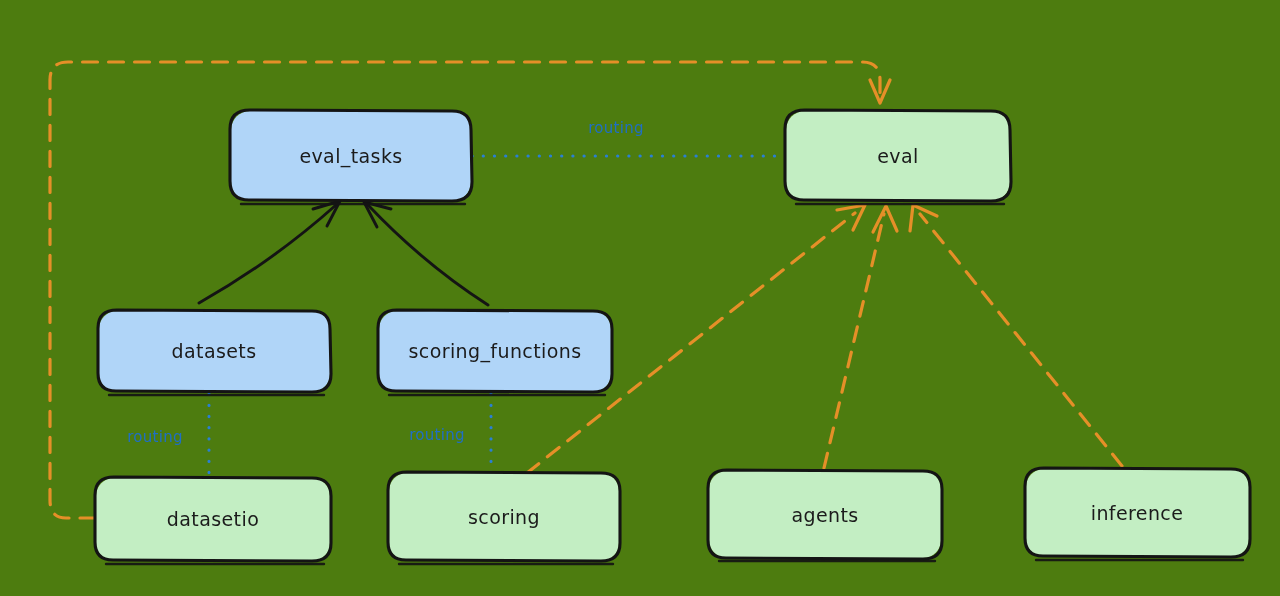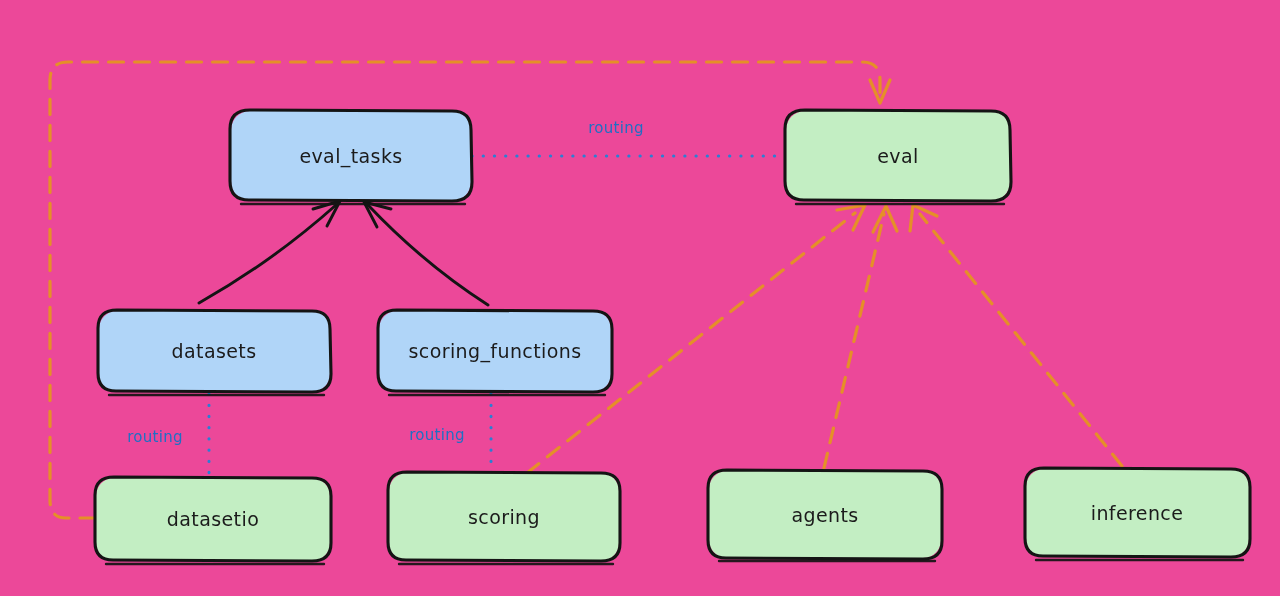--- a/index.html
+++ b/index.html
@@ -11,21 +11,21 @@
   body {
     width: 1280px;
     height: 596px;
     font-family: "DejaVu Sans", sans-serif;
     overflow: hidden;
   }
   #diagram-root {
     position: relative;
     width: 1280px;
     height: 596px;
-    background: #ec4899;
+    background: #4d7c0f;
   }
   svg#diagram-canvas {
     position: absolute;
     top: 0;
     left: 0;
     width: 1280px;
     height: 596px;
   }
   .node-label {
     font-family: "DejaVu Sans", sans-serif;

